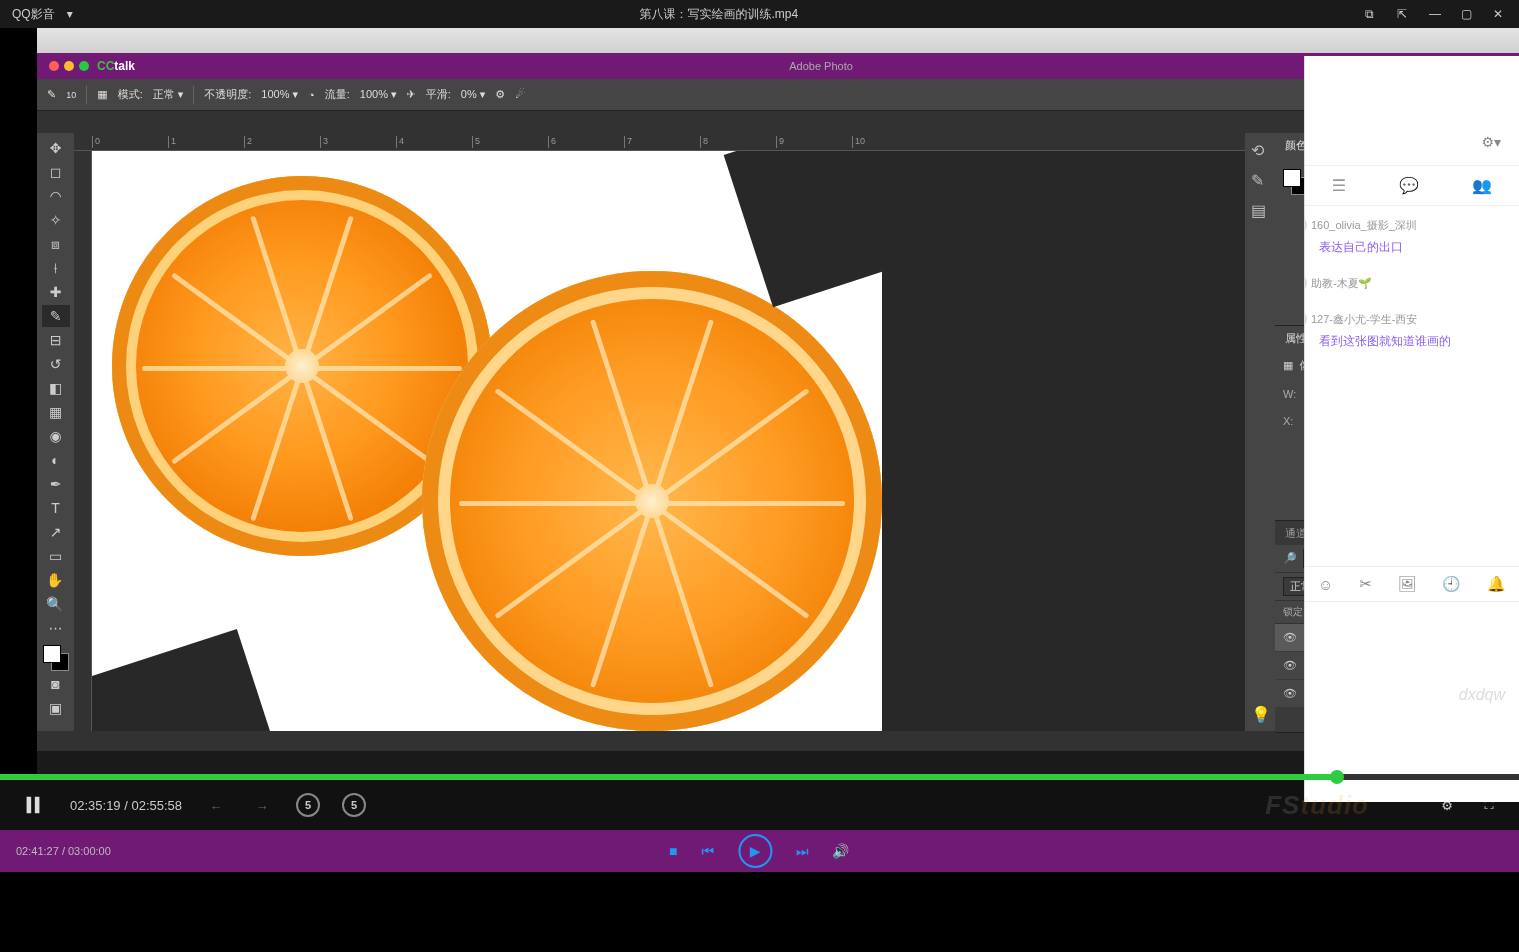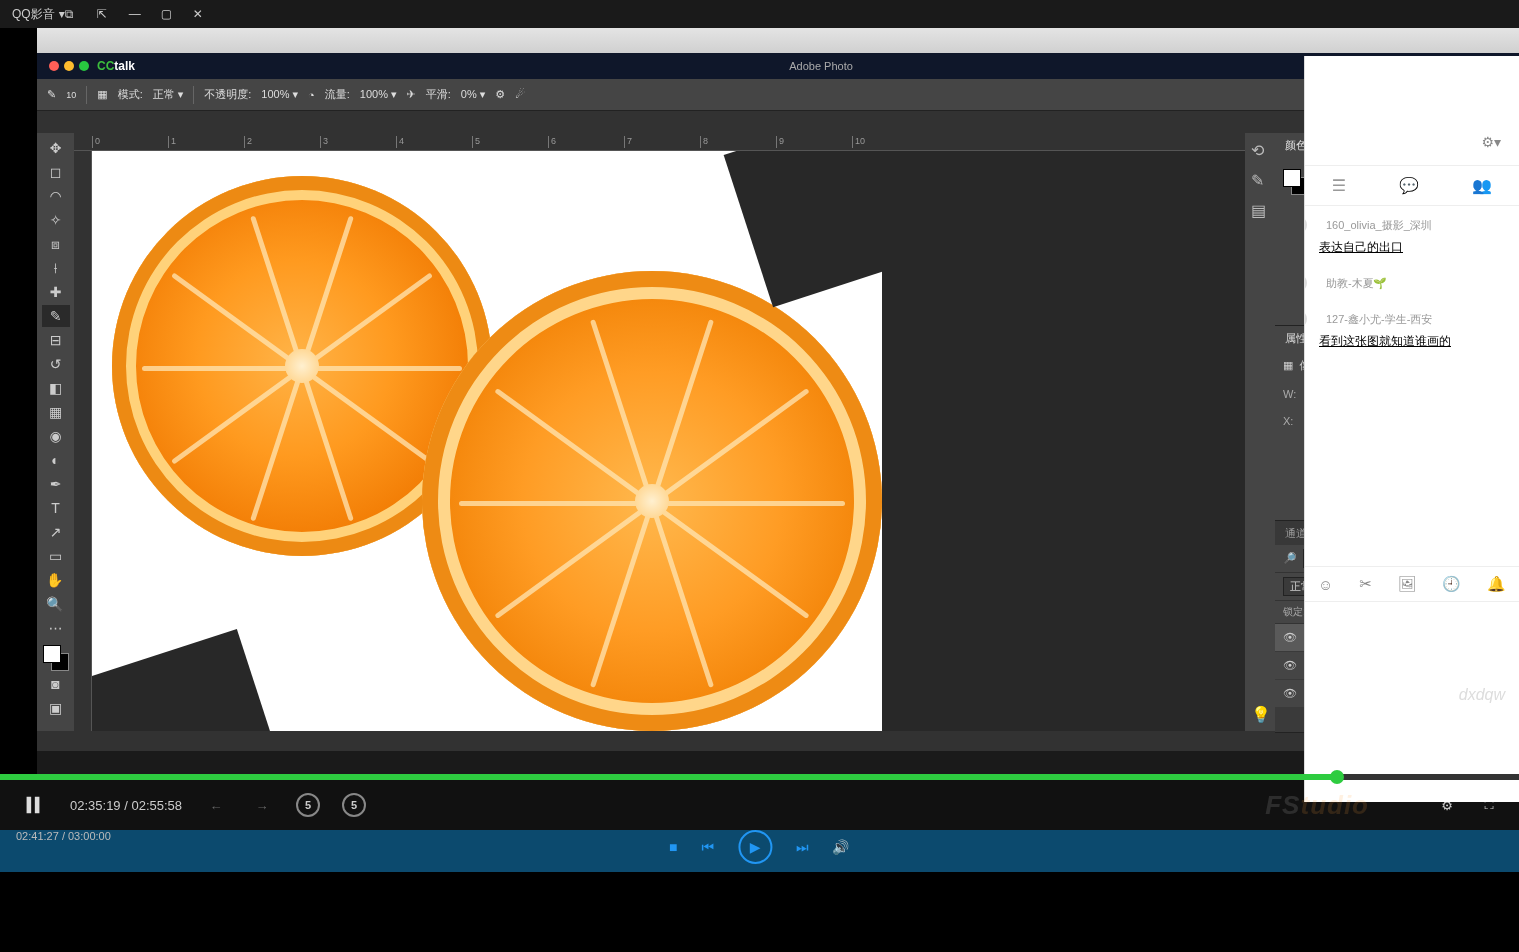--- a/index.html
+++ b/index.html
@@ -1,34 +1,34 @@
 <!DOCTYPE html>
 <html><head>
 <meta charset="utf-8">
 <style>
 * { margin: 0; padding: 0; box-sizing: border-box; font-family: "Microsoft YaHei", Arial, sans-serif; }
 body { background: #000; width: 1519px; height: 952px; overflow: hidden; position: relative; }
 
 
 .player-titlebar { height: 28px; background: #1a1a1a; display: flex; align-items: center; color: #ccc; font-size: 12px; padding: 0 12px; }
-.player-titlebar .app-name { display: flex; align-items: center; gap: 4px; }
+.player-titlebar .app-name { display: flex; align-items: center; gap: 12px; }
 .player-titlebar .video-title { flex: 1; text-align: center; }
 .player-titlebar .win-controls { display: flex; gap: 18px; }
 .win-icon { width: 14px; height: 14px; display: inline-block; }
 
 
 .video-area { height: 746px; background: #000; position: relative; display: flex; }
 .video-black-l { width: 37px; background: #000; }
 .video-frame { flex: 1; position: relative; background: #1a1a1a; overflow: hidden; }
 
 
 .ps-window { position: absolute; left: 0; top: 0; right: 0; bottom: 23px; background: #323232; }
 .ps-menubar { height: 25px; background: linear-gradient(#e4e4e4,#d0d0d0); display: flex; align-items: center; padding: 0 8px; font-size: 11px; color: #333; gap: 14px; }
 
-.cctalk-bar { height: 26px; background: #0f172a; color: #ccc; font-size: 12px; display: flex; align-items: center; padding: 0 12px; }
+.cctalk-bar { height: 26px; background: #701a75; color: #ccc; font-size: 12px; display: flex; align-items: center; padding: 0 12px; }
 .cctalk-logo { color: #fff; font-weight: bold; }
 .cctalk-logo .cc { color: #3dbf3d; }
 .adobe-title { flex: 1; text-align: center; color: #aaa; font-size: 11px; }
 
 .share-toast { position: absolute; top: 2px; left: 50%; transform: translateX(-50%); background: #fff; border-radius: 0 0 6px 6px; padding: 6px 10px; display: flex; align-items: center; gap: 10px; font-size: 12px; color: #333; z-index: 10; box-shadow: 0 2px 8px rgba(0,0,0,0.3); }
 .share-toast .end-btn { background: #ff5a5a; color: #fff; padding: 4px 10px; border-radius: 3px; font-size: 11px; }
 
 .ps-options { height: 32px; background: #454545; display: flex; align-items: center; padding: 0 10px; gap: 10px; color: #ddd; font-size: 11px; border-bottom: 1px solid #222; }
 .ps-options .sep { width: 1px; height: 18px; background: #666; }
 .ps-options .right { margin-left: auto; display: flex; gap: 12px; }
@@ -97,57 +97,58 @@
 
 
 .chat-side { position: absolute; right: 0; top: 28px; width: 215px; height: 746px; background: #fff; border-left: 1px solid #ddd; overflow: hidden; }
 .chat-head { height: 110px; border-bottom: 1px solid #eee; position: relative; }
 .chat-gear { position: absolute; right: 18px; top: 78px; color: #888; font-size: 14px; }
 .chat-tabs { height: 40px; display: flex; align-items: center; justify-content: space-around; border-bottom: 1px solid #eee; }
 .chat-tabs .ct { color: #999; font-size: 16px; }
 .chat-tabs .ct.active { color: #2196f3; }
 .chat-msgs { padding: 10px 14px; }
 .chat-msg { margin-bottom: 18px; font-size: 12px; }
-.chat-msg .user { color: #999; font-size: 11px; display: flex; align-items: center; gap: 19px; margin-bottom: 4px; }
+.chat-msg .user { color: #999; font-size: 11px; display: flex; align-items: center; gap: 4px; margin-bottom: 4px; }
 .chat-msg .user .av { width: 18px; height: 18px; border-radius: 50%; background: #ddd; margin-left: -30px; }
-.chat-msg .text { color: #000000; line-height: 1.5; text-decoration: underline; }
+.chat-msg .text { color: #8b5cf6; line-height: 1.5; }
 .chat-toolbar { position: absolute; bottom: 200px; left: 0; right: 0; height: 36px; border-top: 1px solid #eee; border-bottom: 1px solid #eee; display: flex; align-items: center; justify-content: space-around; color: #888; font-size: 15px; }
 .chat-input-area { position: absolute; bottom: 98px; right: 14px; color: #ddd; font-size: 16px; font-style: italic; }
 .chat-thumb { position: absolute; bottom: 0; left: 0; right: 0; height: 100px; background: linear-gradient(#3a5a2a,#6b7a3a 40%,#5a6846 60%,#3e4a35); color: #fff; font-size: 11px; display: flex; flex-direction: column; align-items: flex-end; justify-content: flex-start; padding: 6px 10px; }
 .chat-thumb .badge { background: #2196f3; padding: 2px 12px; font-size: 10px; margin-bottom: 4px; }
 
 
 .progress { height: 6px; background: #333; position: relative; }
 .progress .bar { position: absolute; left: 0; top: 0; height: 100%; width: 88%; background: #2ecc40; }
 .progress .thumb { position: absolute; left: 88%; top: -4px; width: 14px; height: 14px; border-radius: 50%; background: #2ecc40; margin-left: -7px; }
 
 .player-controls { height: 50px; background: #111; display: flex; align-items: center; padding: 0 18px; gap: 22px; color: #ccc; font-size: 13px; }
 .pc-icon { width: 24px; height: 24px; display: flex; align-items: center; justify-content: center; color: #ccc; }
 .pc-icon.lg { width: 30px; height: 30px; }
 .pc-icon.circle { border: 2px solid #888; border-radius: 50%; font-size: 11px; font-weight: bold; }
 .pc-right { margin-left: auto; display: flex; align-items: center; gap: 18px; }
 .watermark { position: absolute; right: 150px; font-size: 26px; color: rgba(255,255,255,0.12); font-style: italic; font-weight: bold; letter-spacing: 1px; pointer-events: none; }
 .watermark-suffix { color: rgba(255,160,60,0.15); }
 
 
-.minibar { height: 42px; background: #0c4a6e; display: flex; padding: 0 16px; color: #bbb; font-size: 11px; gap: 18px; position: relative; }
+.minibar { height: 42px; background: #701a75; display: flex; align-items: center; padding: 0 16px; color: #bbb; font-size: 11px; gap: 18px; position: relative; }
 .minibar .center-controls { position: absolute; left: 50%; transform: translateX(-50%); display: flex; align-items: center; gap: 24px; }
 .mini-play { width: 34px; height: 34px; border: 2px solid #2196f3; border-radius: 50%; display: flex; align-items: center; justify-content: center; }
 .mini-icon { color: #2196f3; font-size: 14px; }
 .ruler-ticks { position: absolute; top: 3px; left: 0; right: 0; height: 12px; }
 .rt { position: absolute; font-size: 9px; color: #999; border-left: 1px solid #777; height: 12px; padding-left: 2px; }
 </style>
 </head>
 <body>
 
 <div class="player-titlebar">
   <div class="app-name">
     <span>QQ影音</span>
     <span>▾</span>
   </div>
+  <div class="video-title">第八课：写实绘画的训练.mp4</div>
   <div class="win-controls">
     <span class="win-icon">⧉</span>
     <span class="win-icon">⇱</span>
     <span class="win-icon">—</span>
     <span class="win-icon">▢</span>
     <span class="win-icon">✕</span>
   </div>
 </div>
 
 <div class="video-area">

